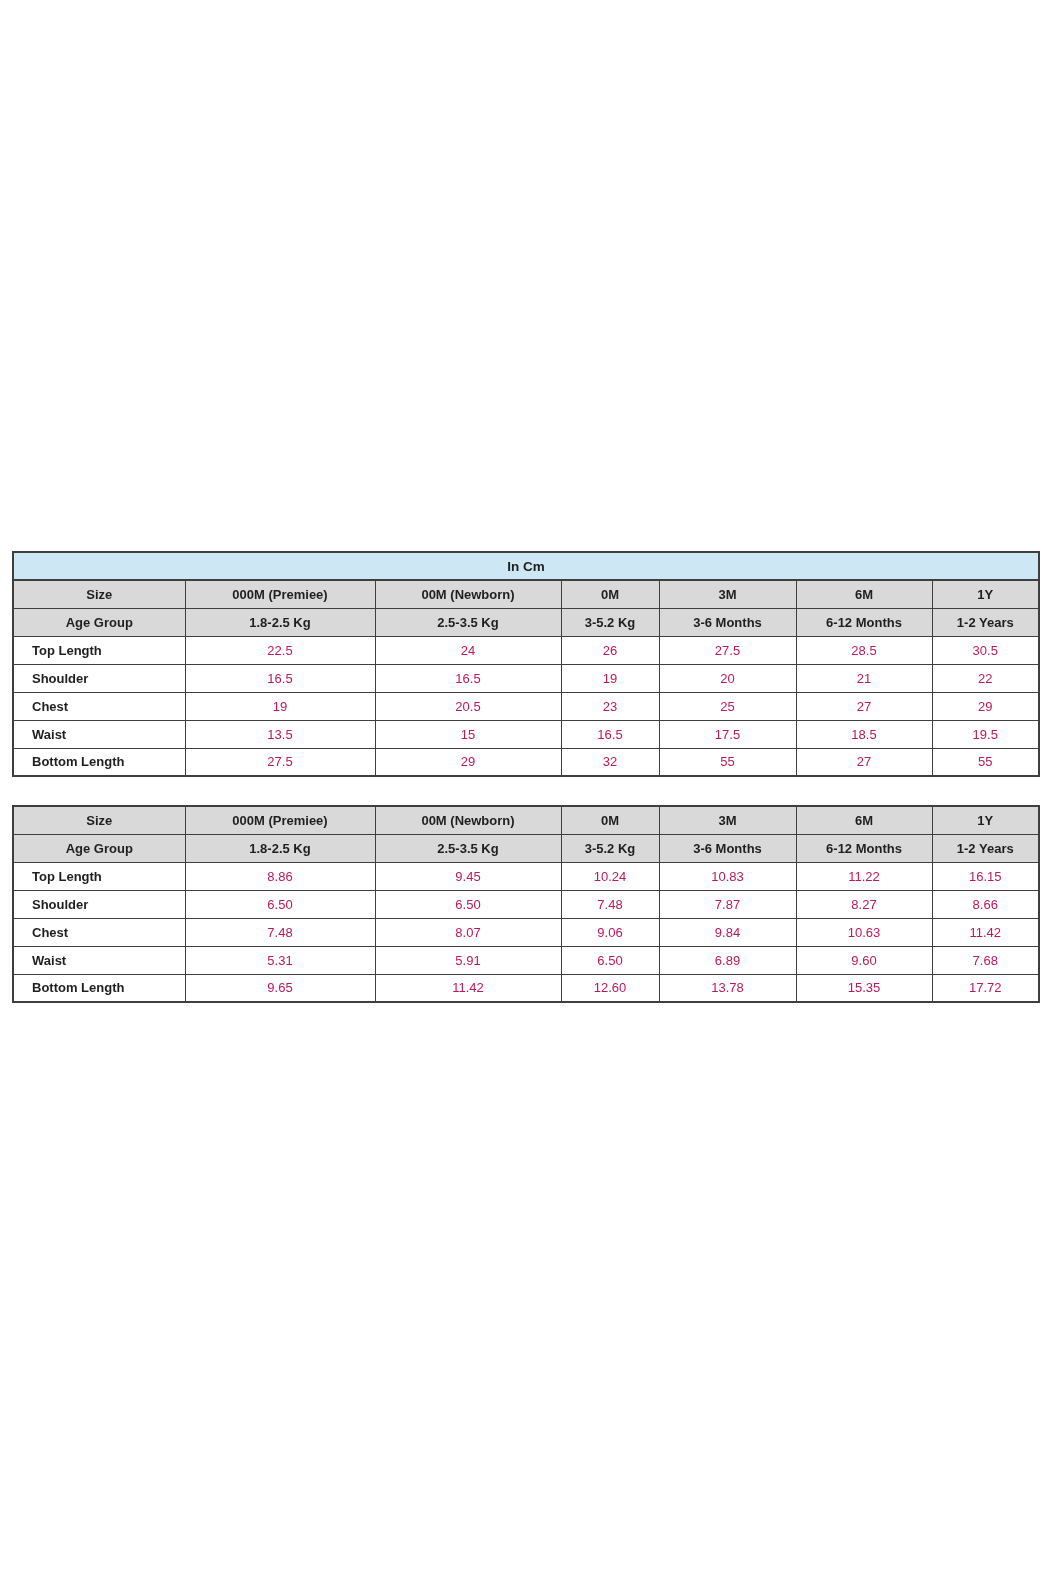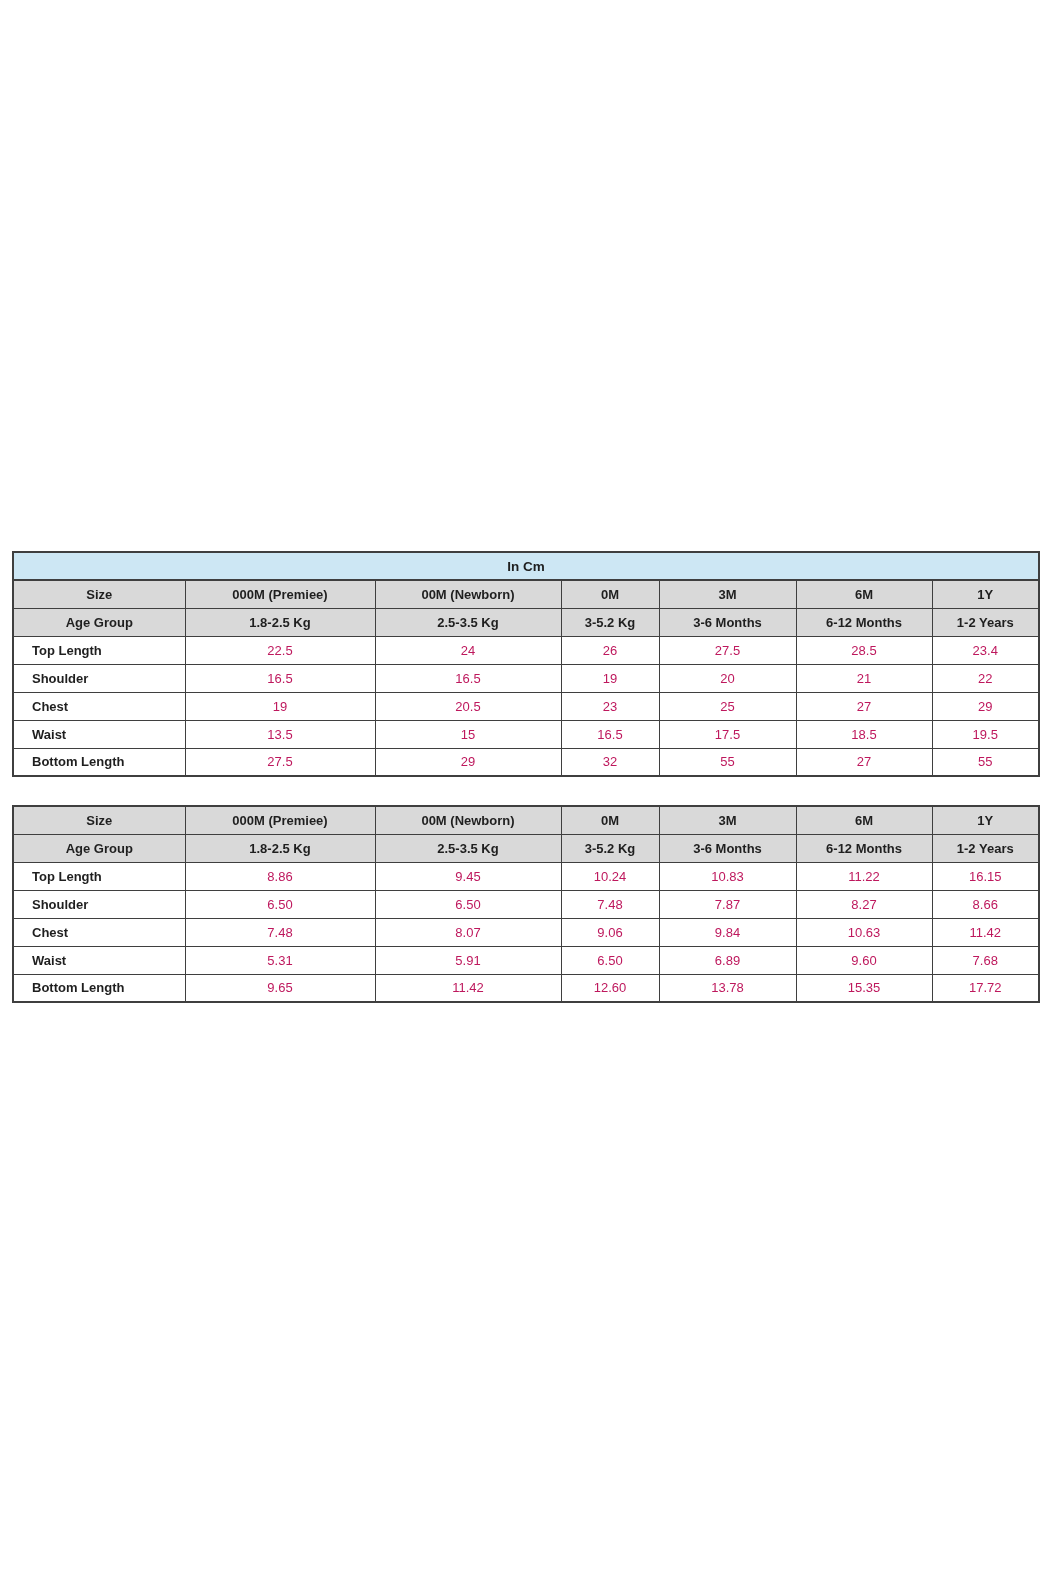--- a/index.html
+++ b/index.html
@@ -101,21 +101,21 @@
       <td>6-12 Months</td>
       <td>1-2 Years</td>
     </tr>
     <tr class="data-row">
       <td class="row-label">Top Length</td>
       <td class="val">22.5</td>
       <td class="val">24</td>
       <td class="val">26</td>
       <td class="val">27.5</td>
       <td class="val">28.5</td>
-      <td class="val">23.4</td>
+      <td class="val">30.5</td>
     </tr>
     <tr class="data-row">
       <td class="row-label">Shoulder</td>
       <td class="val">16.5</td>
       <td class="val">16.5</td>
       <td class="val">19</td>
       <td class="val">20</td>
       <td class="val">21</td>
       <td class="val">22</td>
     </tr>

